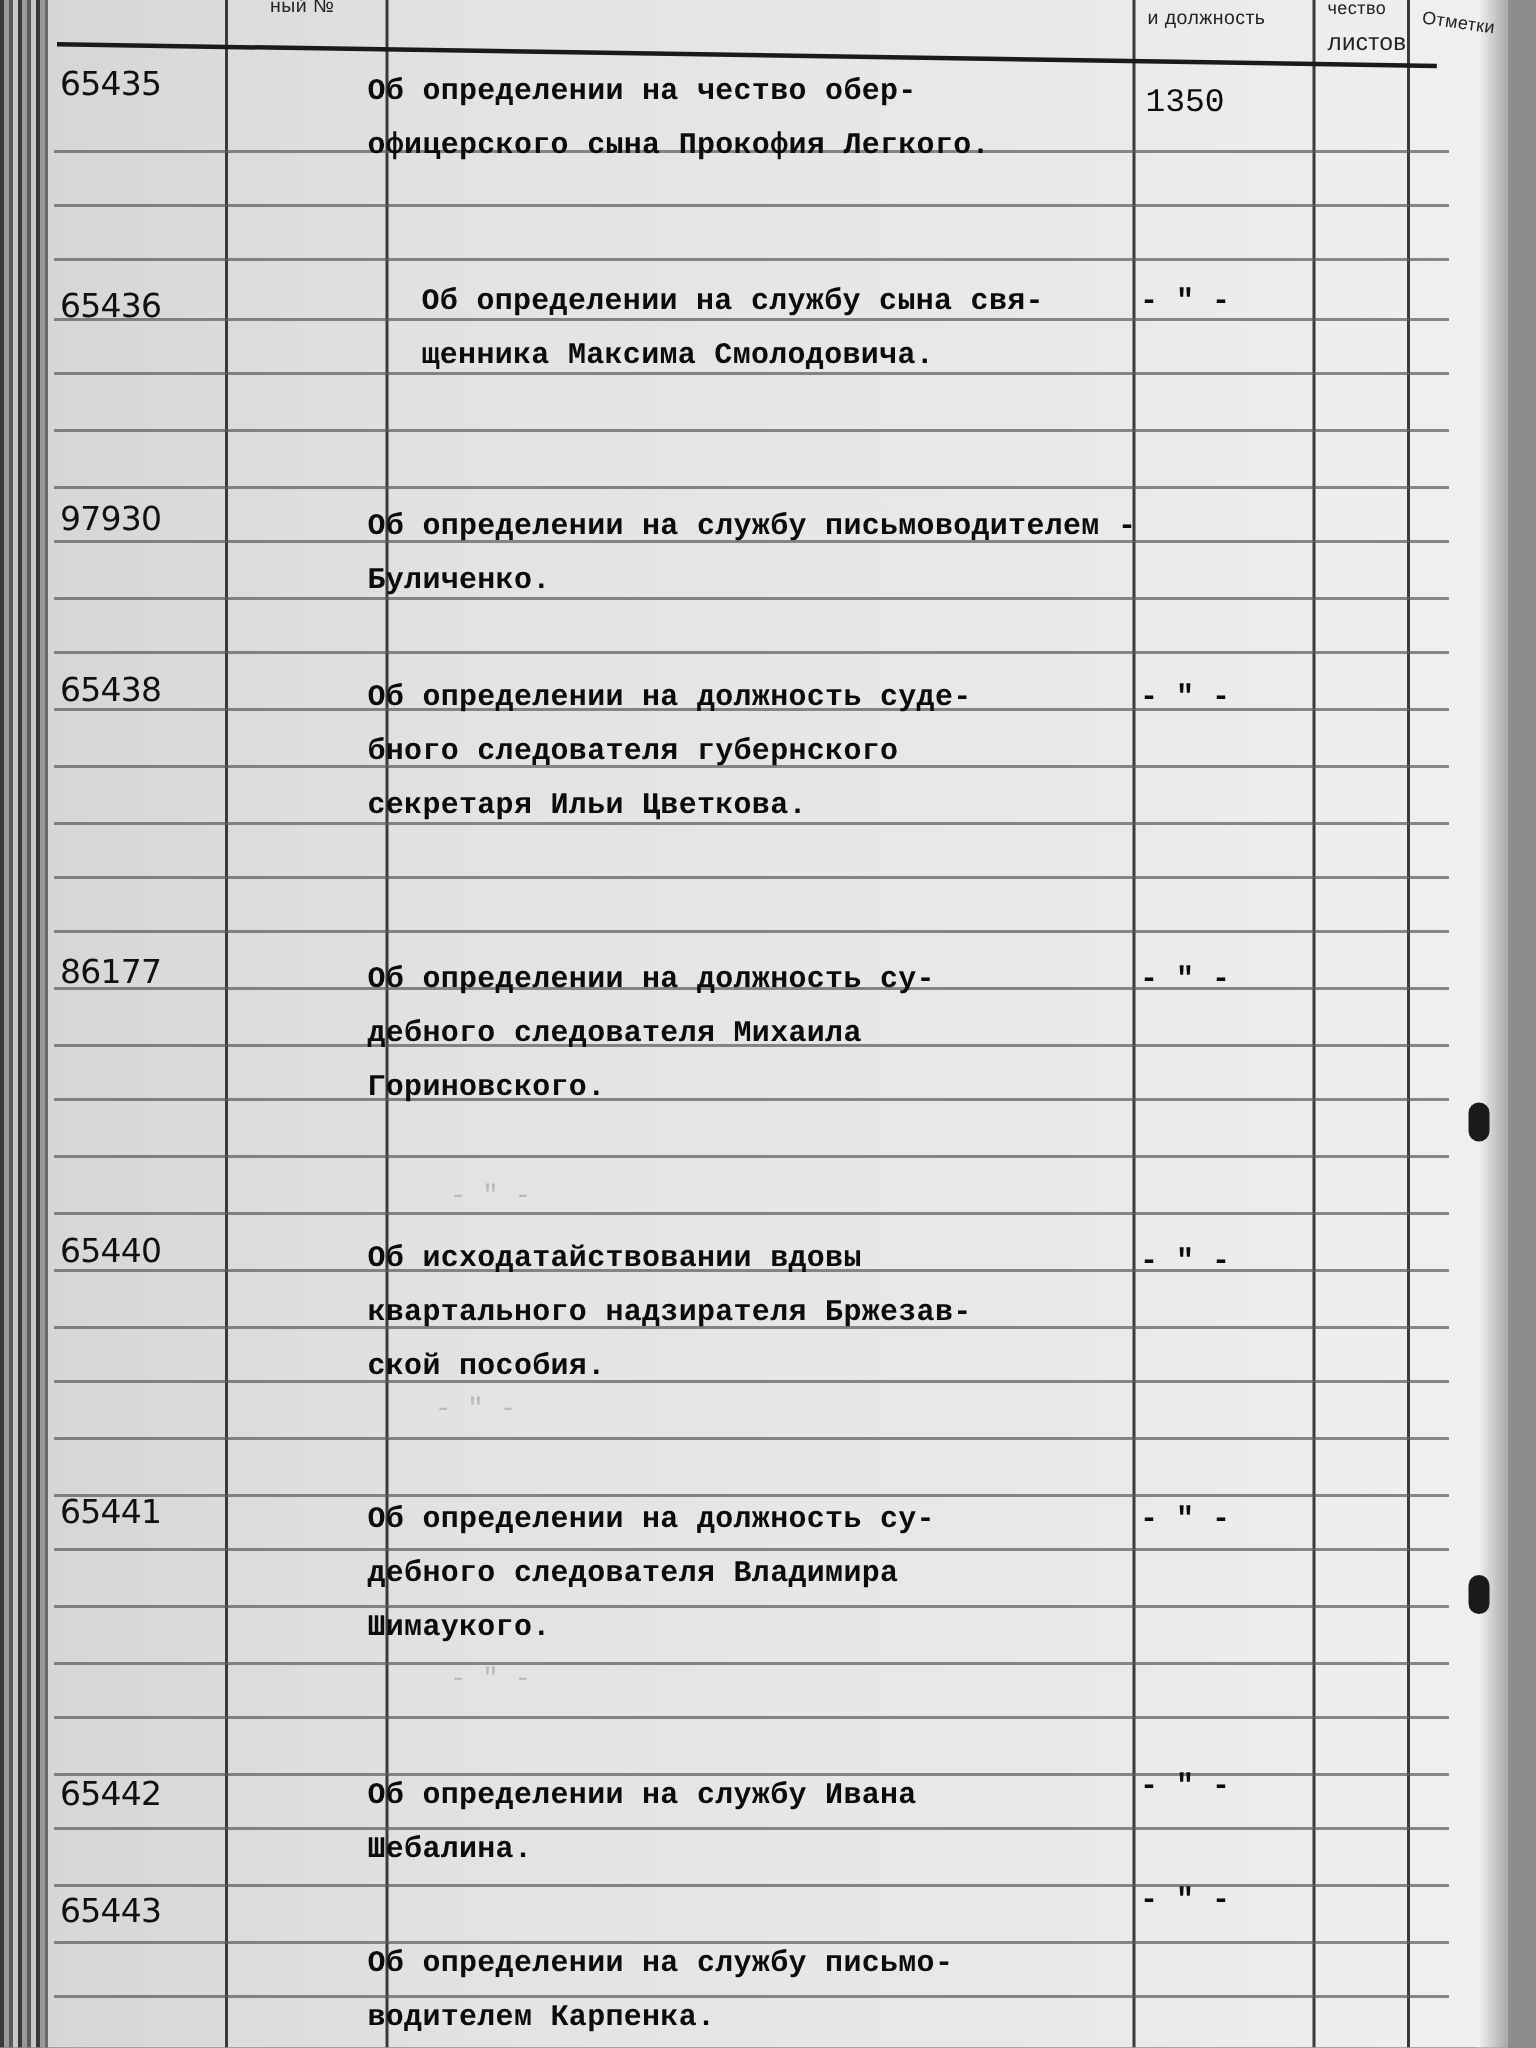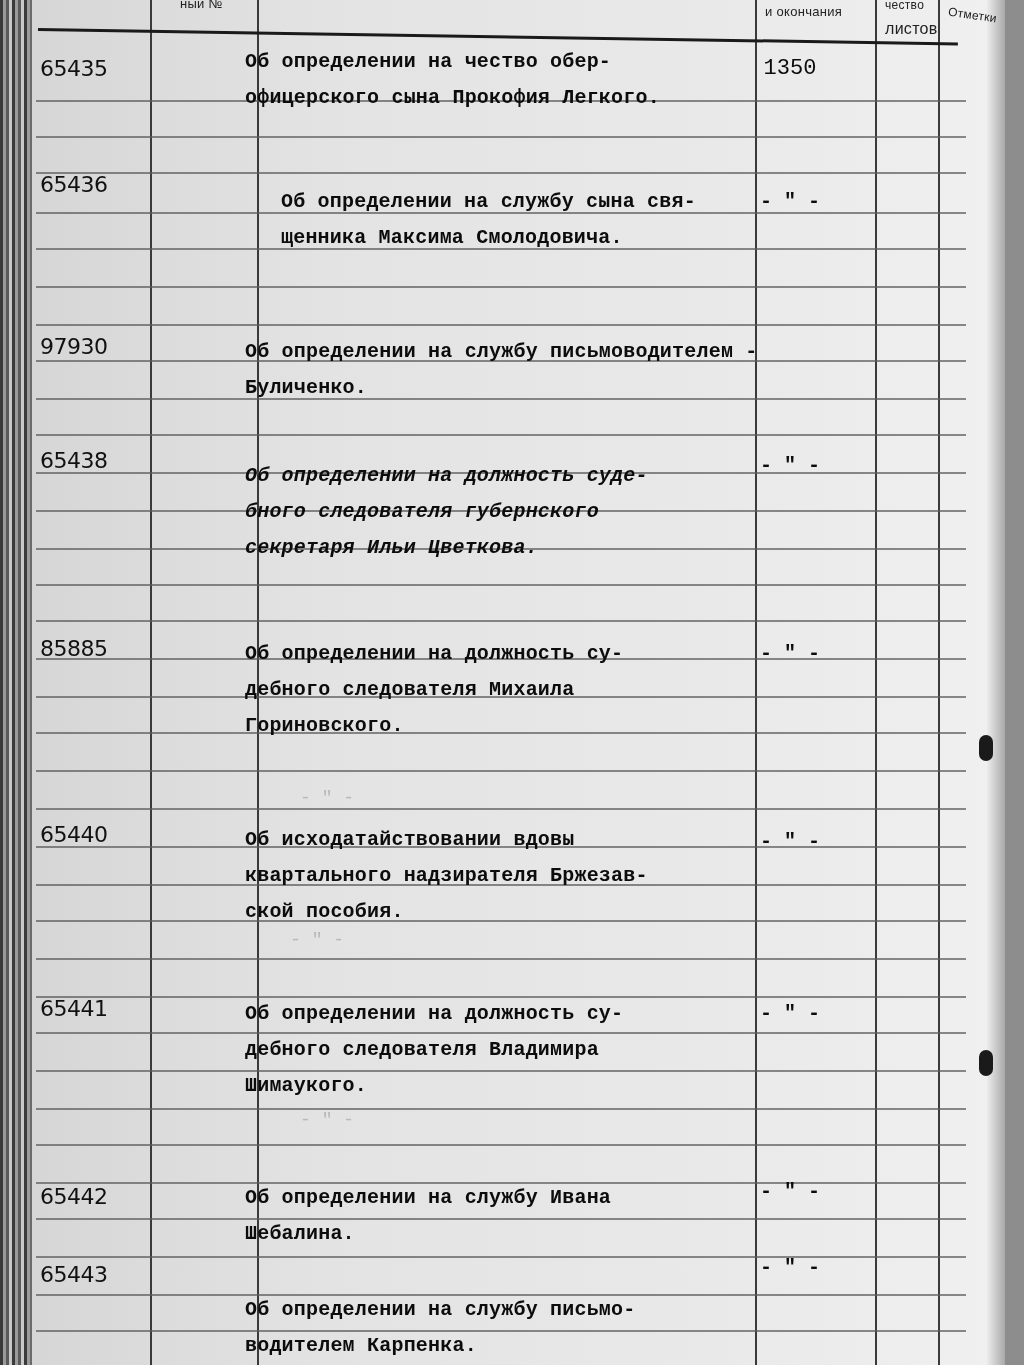--- a/index.html
+++ b/index.html
@@ -60,21 +60,21 @@
   <div class="ring" style="top:1050px;"></div>
 </div>
 
 <div class="vline" style="left:150px;"></div>
 <div class="vline" style="left:257px;"></div>
 <div class="vline" style="left:755px;"></div>
 <div class="vline" style="left:875px;"></div>
 <div class="vline" style="left:938px;"></div>
 
 <div class="hdr-text" style="left:180px; top:-4px;">ный №</div>
-<div class="hdr-text" style="left:765px; top:4px;">и окончания</div>
+<div class="hdr-text" style="left:765px; top:4px;">и должность</div>
 <div class="hdr-text" style="left:885px; top:-2px; font-size:12px;">чество</div>
 <div class="hdr-text" style="left:885px; top:20px; font-size:16px;">листов</div>
 <div class="hdr-text" style="left:948px; top:8px; font-size:12px; transform:rotate(8deg);">Отметки</div>
 <div class="hdr-rule"></div>
 
 <div class="ruled" style="top:100px;"></div>
 <div class="ruled" style="top:136px;"></div>
 <div class="ruled" style="top:172px;"></div>
 <div class="ruled" style="top:212px;"></div>
 <div class="ruled" style="top:248px;"></div>
@@ -106,50 +106,50 @@
 <div class="ruled" style="top:1218px;"></div>
 <div class="ruled" style="top:1256px;"></div>
 <div class="ruled" style="top:1294px;"></div>
 <div class="ruled" style="top:1330px;"></div>
 
 <div class="ghost" style="left:300px; top:788px;">- " -</div>
 <div class="ghost" style="left:290px; top:930px;">- " -</div>
 <div class="ghost" style="left:300px; top:1110px;">- " -</div>
 
 <div>
-  <div class="num" style="top:56px;">65435</div>
+  <div class="num" style="top:44px;">65435</div>
   <div class="title" style="top:44px;">Об определении на чество обер-
 офицерского сына Прокофия Легкого.</div>
   <div class="date" style="top:56px; font-weight:normal; font-size:22px;">1350</div>
 </div>
 
 <div>
-  <div class="num" style="top:172px;">65436</div>
+  <div class="num" style="top:192px;">65436</div>
   <div class="title" style="top:184px;margin-left:36px;">Об определении на службу сына свя-
 щенника Максима Смолодовича.</div>
   <div class="date" style="top:190px;">- " -</div>
 </div>
 
 <div>
   <div class="num" style="top:334px;">97930</div>
   <div class="title" style="top:334px; width:600px;">Об определении на службу письмоводителем -
 Буличенко.</div>
   <div class="date" style="top:340px;"></div>
 </div>
 
 <div>
   <div class="num" style="top:448px;">65438</div>
-  <div class="title" style="top:458px;font-style:italic;">Об определении на должность суде-
+  <div class="title" style="top:448px;">Об определении на должность суде-
 бного следователя губернского
 секретаря Ильи Цветкова.</div>
   <div class="date" style="top:454px;">- " -</div>
 </div>
 
 <div>
-  <div class="num" style="top:636px;">85885</div>
+  <div class="num" style="top:636px;">86177</div>
   <div class="title" style="top:636px;">Об определении на должность су-
 дебного следователя Михаила
 Гориновского.</div>
   <div class="date" style="top:642px;">- " -</div>
 </div>
 
 <div>
   <div class="num" style="top:822px;">65440</div>
   <div class="title" style="top:822px;">Об исходатайствовании вдовы
 квартального надзирателя Бржезав-

